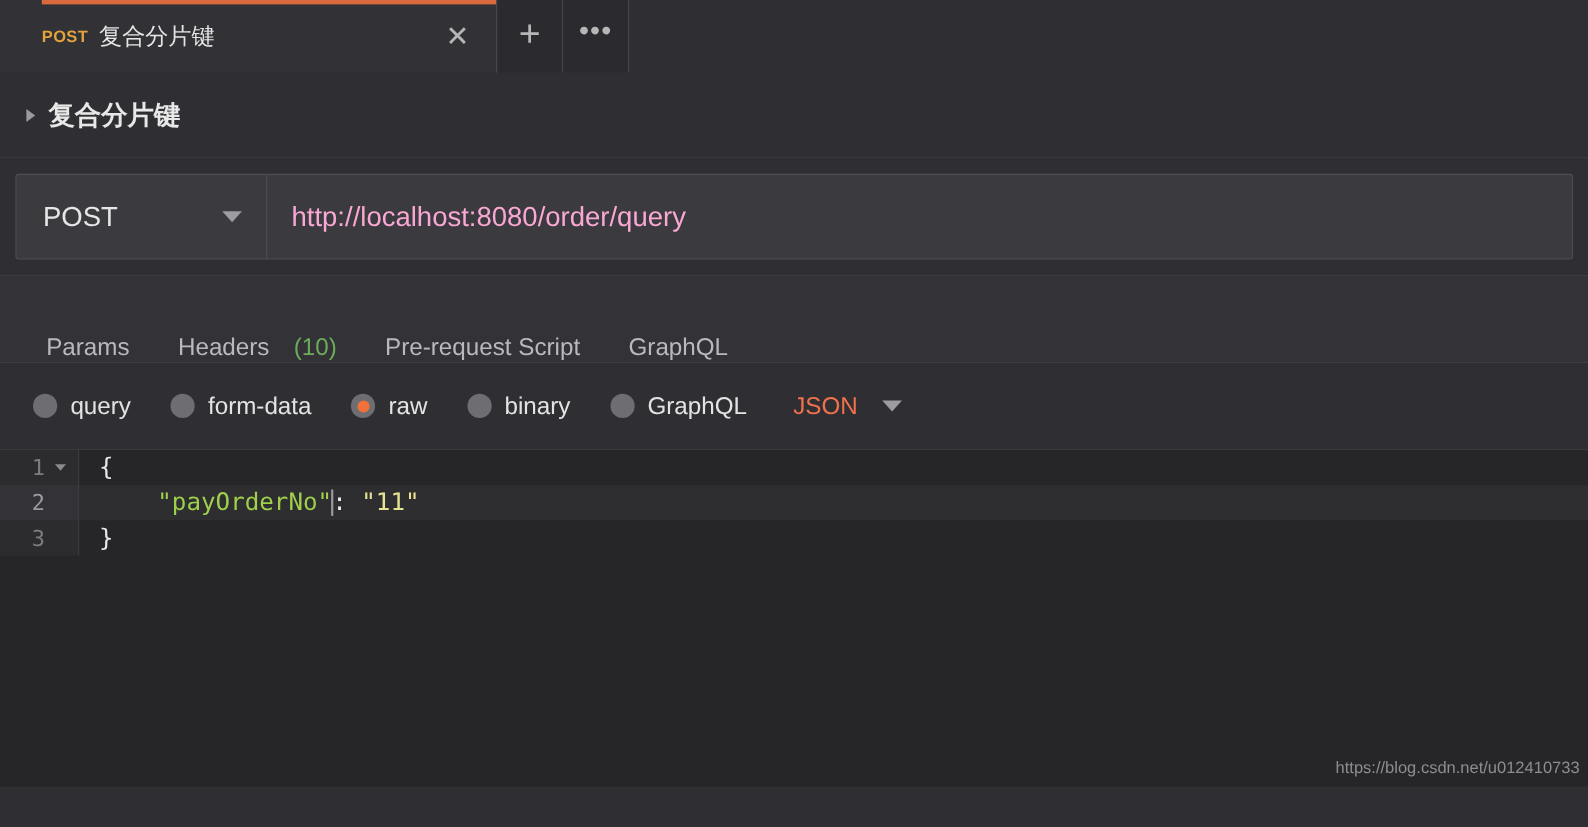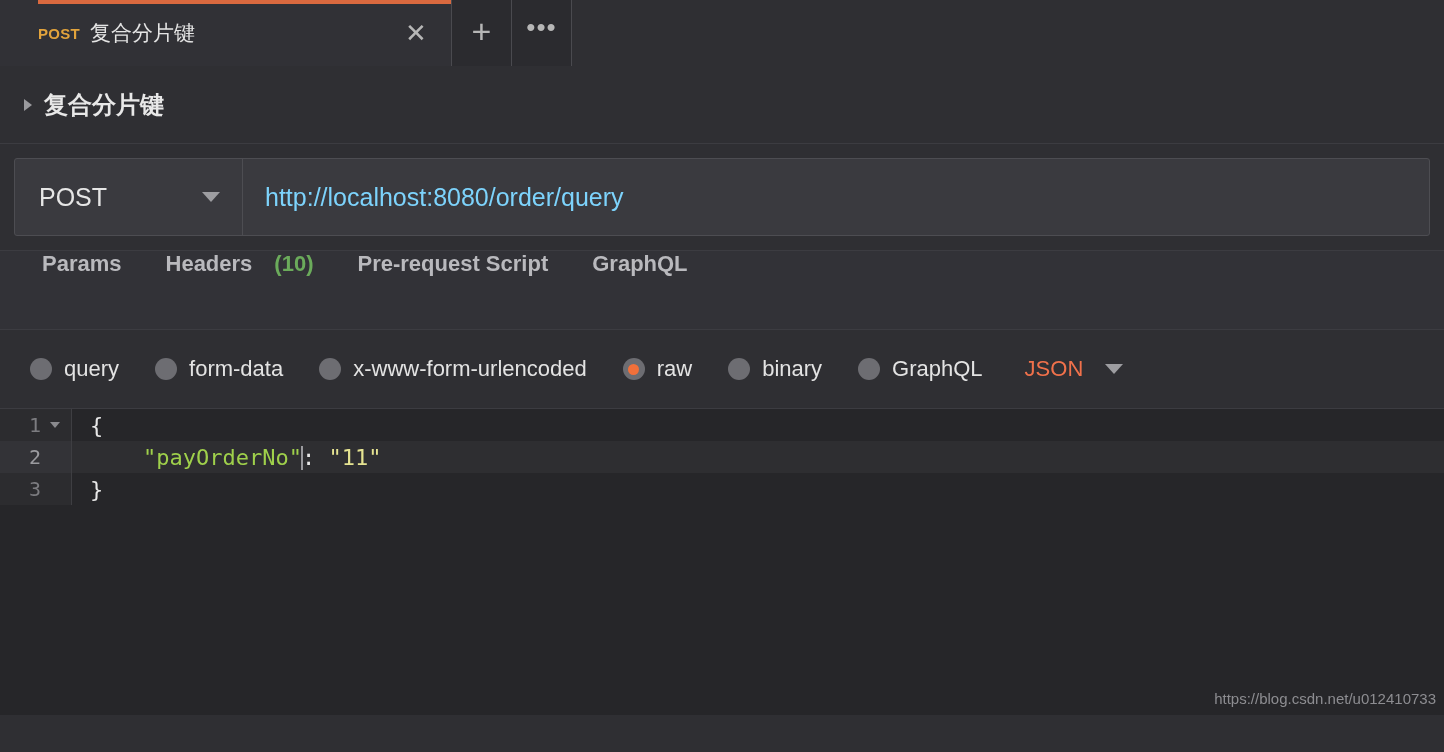--- a/index.html
+++ b/index.html
@@ -134,48 +134,47 @@
     border-left: 9px solid transparent;
     border-right: 9px solid transparent;
     border-top: 10px solid #9d9da1;
   }
   .url-input {
     flex: 1;
     display: flex;
     align-items: center;
     padding-left: 22px;
     font-size: 25px;
-    color: #7dd3fc;
+    color: #f9a8d4;
     cursor: text;
     background: transparent;
     border: none;
     outline: none;
     font-family: inherit;
   }
 
   
   .reqtabs {
     height: 80px;
     display: flex;
     align-items: stretch;
     border-top: 1px solid #3c3c41;
     border-bottom: 1px solid #3c3c41;
     background: #323237;
     padding-left: 20px;
   }
   .reqtab {
     position: relative;
     display: flex;
-    align-items: flex-start;
+    align-items: flex-end;
     padding: 0 22px;
     font-size: 22px;
     color: #b9b9bd;
     cursor: pointer;
     white-space: nowrap;
-    font-weight: bold;
   }
   .reqtab.active { color: #ffffff; }
   .reqtab .underline {
     position: absolute;
     left: 0; right: 0; bottom: 0;
     height: 5px;
     background: #e1724a;
   }
   .reqtab .count {
     color: #6bab5b;
@@ -365,24 +364,20 @@
 </div>
 
 <div class="bodytypes">
   <label class="radio-item">
     <span class="radio"></span>
     <span class="radio-label">query</span>
   </label>
   <label class="radio-item">
     <span class="radio"></span>
     <span class="radio-label">form-data</span>
-  </label>
-  <label class="radio-item">
-    <span class="radio"></span>
-    <span class="radio-label">x-www-form-urlencoded</span>
   </label>
   <label class="radio-item">
     <span class="radio selected"></span>
     <span class="radio-label">raw</span>
   </label>
   <label class="radio-item">
     <span class="radio"></span>
     <span class="radio-label">binary</span>
   </label>
   <label class="radio-item">

